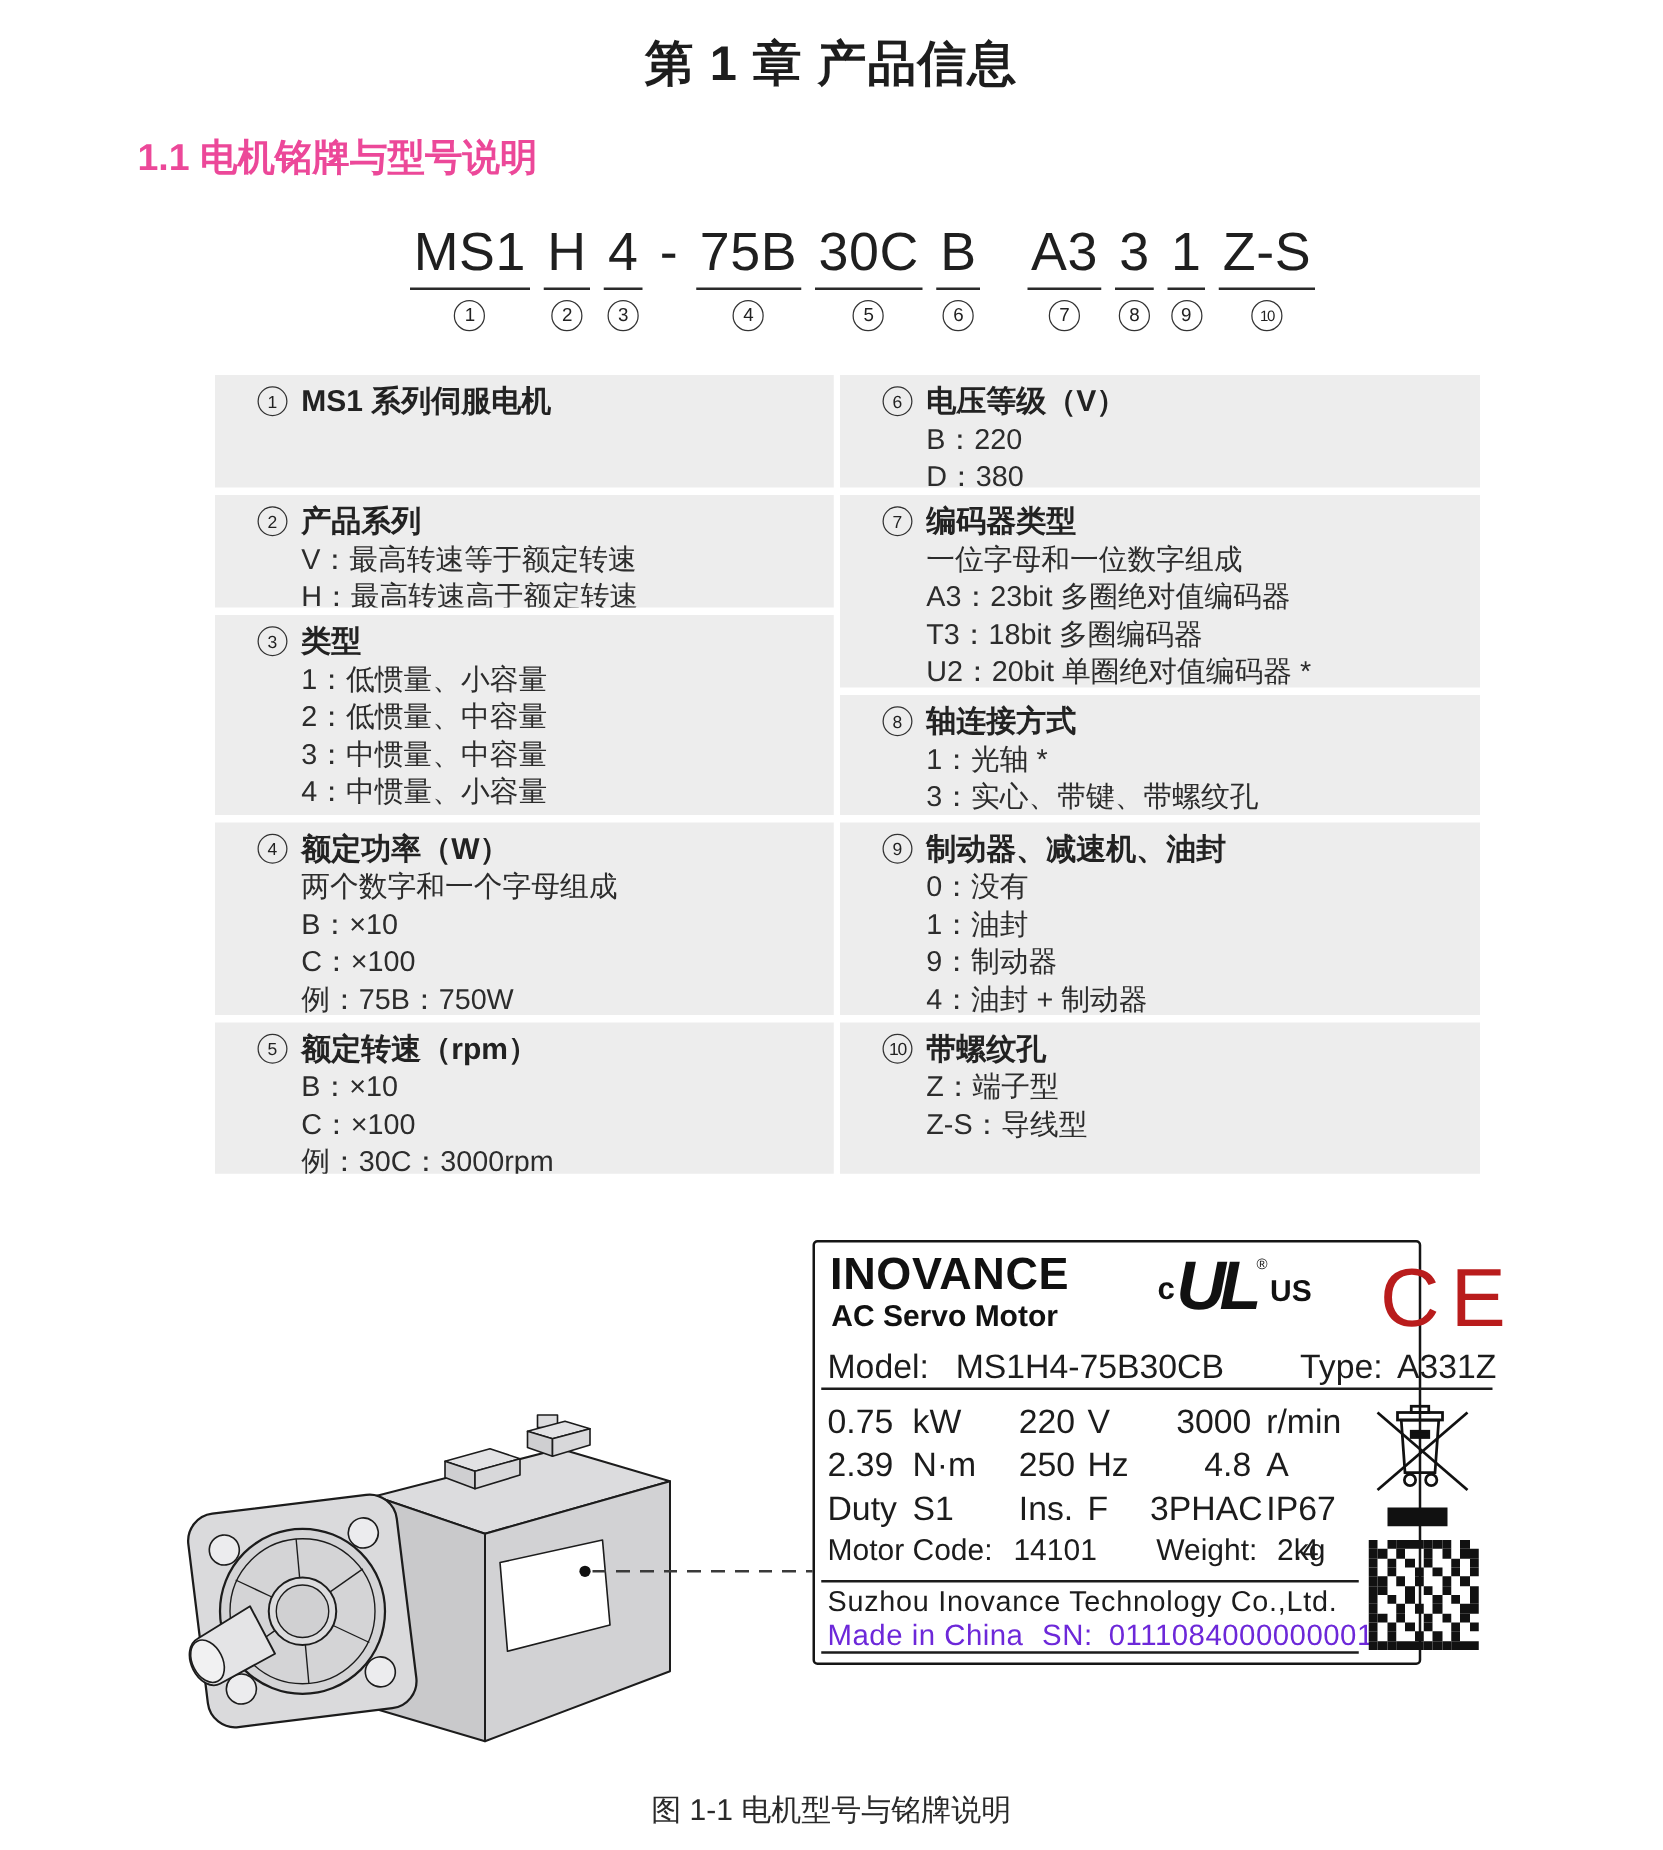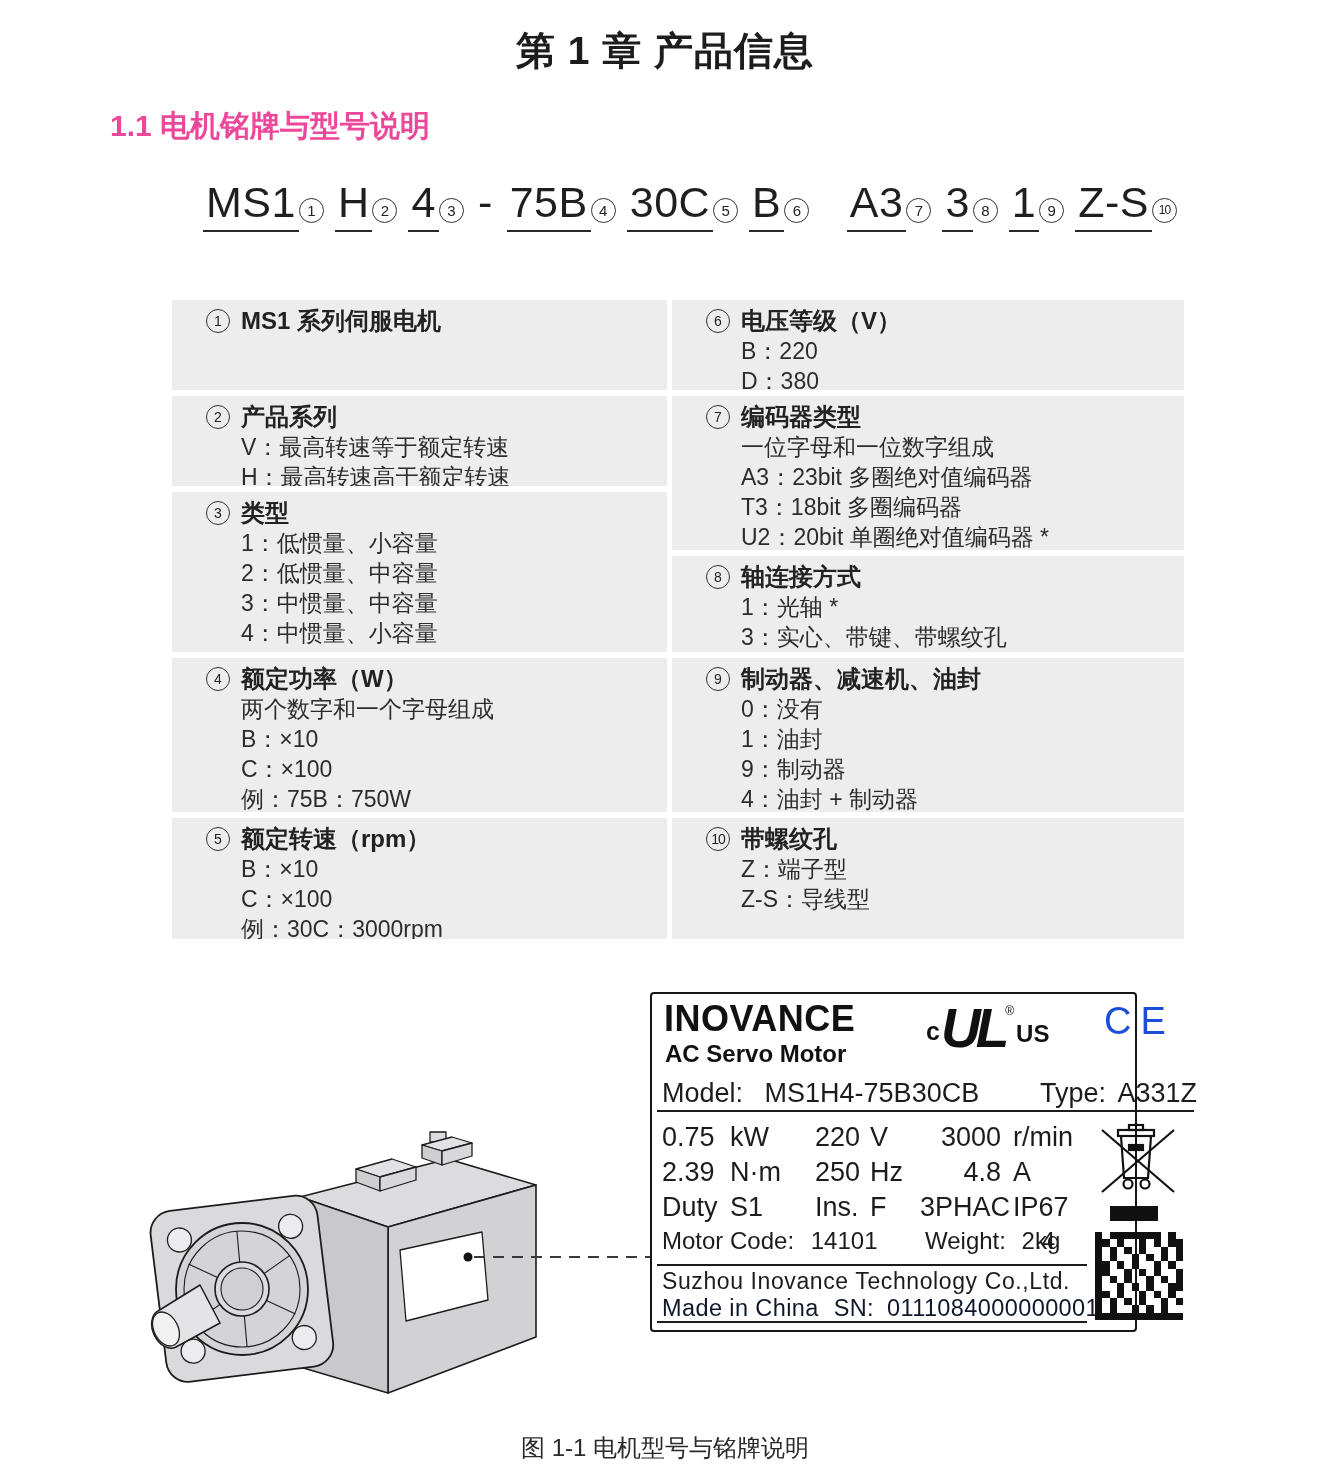--- a/index.html
+++ b/index.html
@@ -7,21 +7,21 @@
         font-family:"Liberation Sans","DejaVu Sans",sans-serif;color:#232323;}
 
   
   .chapter-title{position:absolute;top:24px;left:0;width:100%;text-align:center;
                  font-size:39px;font-weight:700;letter-spacing:1px;color:#1d1d1d;}
   .section-title{position:absolute;top:106px;left:110px;font-size:30px;font-weight:700;color:#ec4899;}
 
   
   .model-diagram{position:absolute;top:180px;left:25px;width:1330px;display:flex;
                  justify-content:center;align-items:flex-start;}
-  .seg{display:flex;flex-direction:row;align-items:center;margin:0 5.5px;}
+  .seg{display:flex;flex-direction:column;align-items:center;margin:0 5.5px;}
   .seg.gap-after{margin-right:32px;}
   .seg-text{font-size:43px;font-weight:500;line-height:1.05;letter-spacing:.5px;color:#1f1f1f;
             padding:0 3px 5px;border-bottom:2.5px solid #2a2a2a;}
   .seg-text.no-line{border-bottom:2.5px solid transparent;}
   .callout{width:25px;height:25px;border:1.5px solid #333;border-radius:50%;
            display:flex;align-items:center;justify-content:center;
            font-size:15px;line-height:1;color:#222;background:#fff;box-sizing:border-box;}
   .seg .callout{margin-top:8px;}
   .callout.small{font-size:12px;letter-spacing:-1px;}
 
@@ -55,37 +55,37 @@
   .nameplate{position:absolute;left:650px;top:992px;width:487px;height:340px;
              border:2.5px solid #151515;border-radius:4px;background:#fff;box-sizing:border-box;}
   .np-abs{position:absolute;white-space:nowrap;}
   .np-brand{left:12px;top:4px;font-size:36px;font-weight:800;letter-spacing:.5px;color:#111;}
   .np-sub{left:13px;top:46px;font-size:24px;font-weight:700;color:#111;}
   .np-ul{left:274px;top:8px;display:flex;align-items:flex-end;color:#111;}
   .ul-c{font-size:25px;font-weight:700;margin-bottom:8px;}
   .ul-mark{font-size:55px;font-weight:900;font-style:italic;letter-spacing:-5px;line-height:.95;margin:0 1px;}
   .ul-reg{font-size:12px;align-self:flex-start;margin-top:2px;}
   .ul-us{font-size:24px;font-weight:700;margin-bottom:6px;margin-left:2px;}
-  .np-ce{left:452px;top:6px;font-size:38px;font-weight:500;letter-spacing:9px;color:#1d4ed8;}
+  .np-ce{left:452px;top:6px;font-size:66px;font-weight:500;letter-spacing:9px;color:#b91c1c;}
   .np-modelrow{left:10px;top:84px;font-size:27px;color:#1c1c1c;}
   .np-typerow{left:388px;top:84px;font-size:27px;color:#1c1c1c;}
   .np-hline{height:1.6px;background:#1c1c1c;}
   .l1{left:5px;top:116px;width:537px;}
   .l2{left:5px;top:270px;width:430px;}
   .l3{left:5px;top:327px;width:430px;}
   .np-specs{left:0;top:126px;width:440px;}
   .spec-row{display:grid;grid-template-columns:68px 85px 55px 50px 81px 1fr;
             padding-left:10px;height:35px;align-items:center;font-size:27px;color:#1c1c1c;}
   .sc.c4{text-align:right;}
   .sc.c5{padding-left:12px;}
   .np-coderow{left:10px;top:233px;font-size:24px;color:#1c1c1c;width:430px;}
   .np-weight{position:absolute;left:263px;top:0;}
   .np-kg{position:absolute;left:373px;top:0;}
   .np-company{left:10px;top:274px;font-size:23px;letter-spacing:.6px;color:#1c1c1c;}
-  .np-sn{left:10px;top:301px;font-size:23.5px;letter-spacing:.4px;color:#0f172a;}
+  .np-sn{left:10px;top:301px;font-size:23.5px;letter-spacing:.4px;color:#6d28d9;}
   .weee{left:446px;top:128px;width:80px;height:76px;}
   .np-bar{left:458px;top:212px;width:48px;height:15px;background:#111;}
   .dm{left:443px;top:238px;width:88px;height:88px;display:grid;
       grid-template-columns:repeat(12,1fr);grid-template-rows:repeat(12,1fr);}
   .dm div{width:100%;height:100%;}
   .dm .on{background:#111;}
 
   .figure-caption{position:absolute;top:1432px;left:0;width:100%;text-align:center;
                   font-size:24px;color:#2a2a2a;}
 </style>

